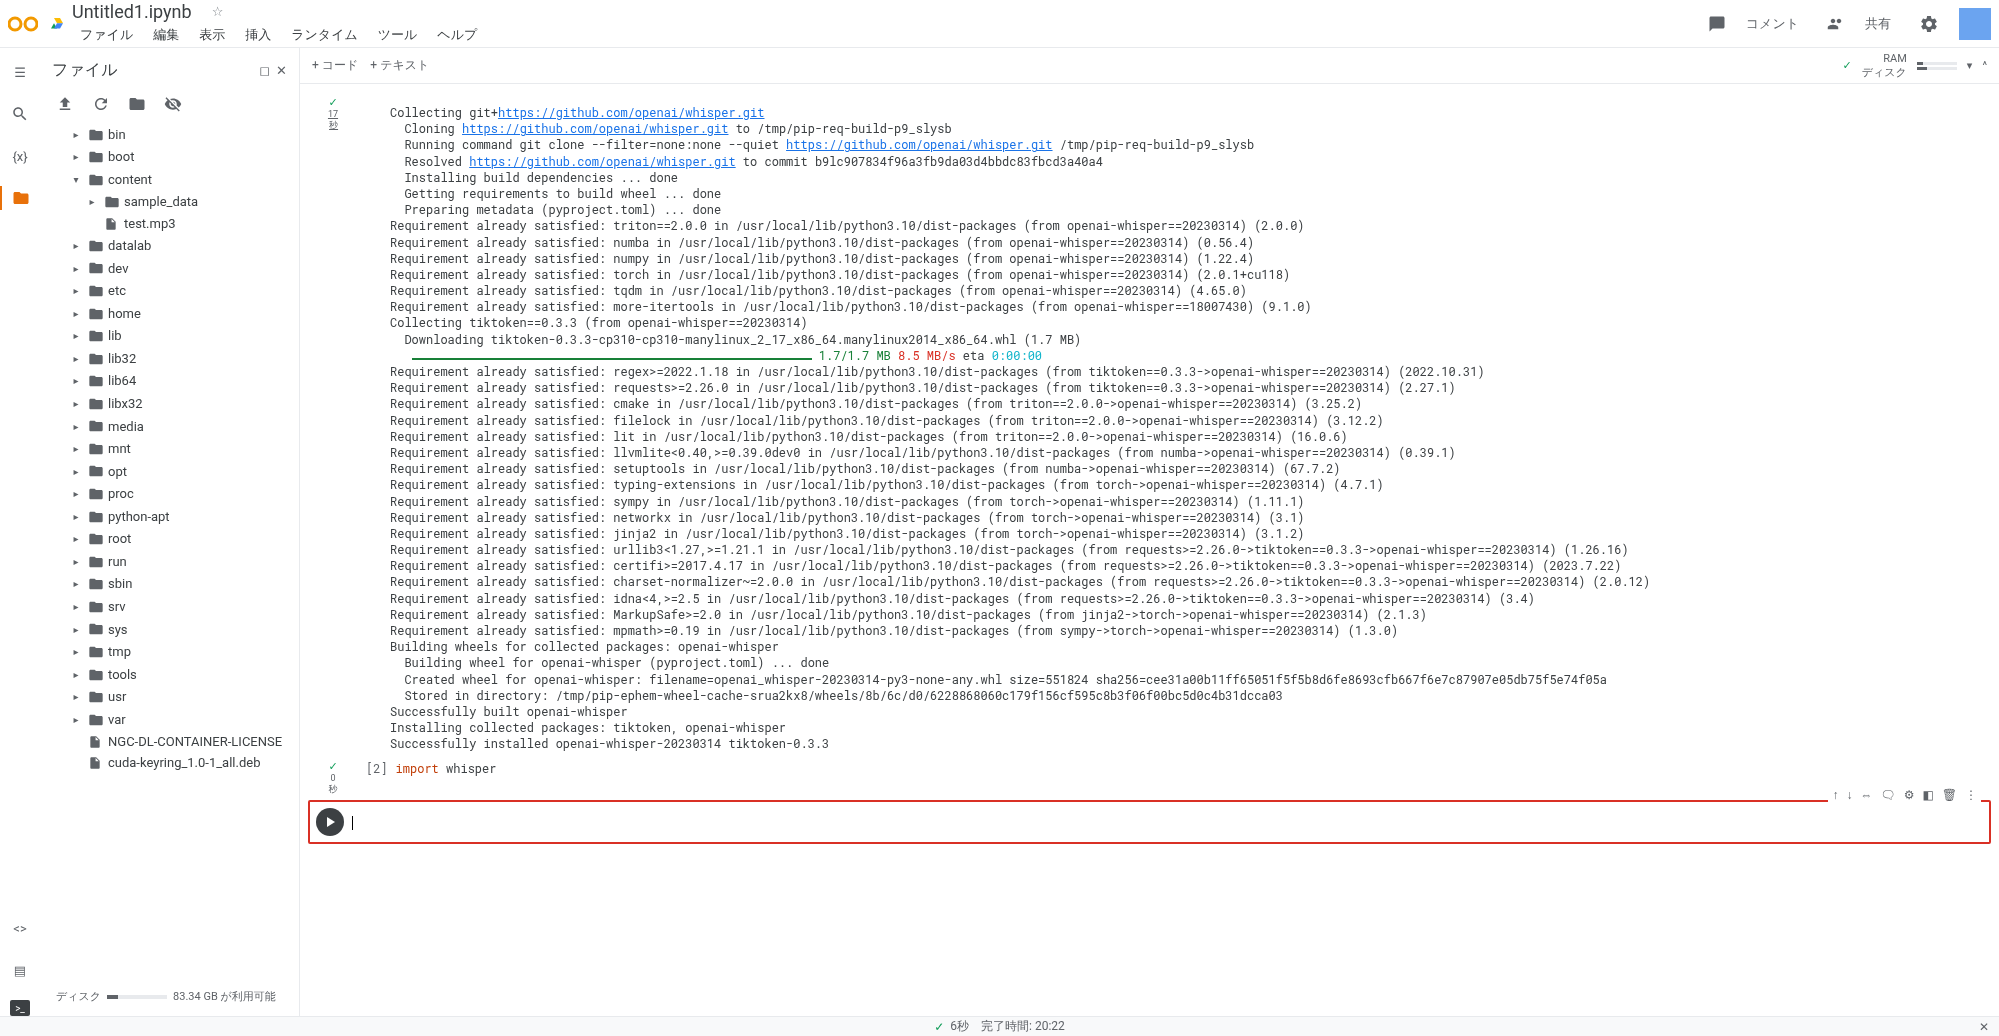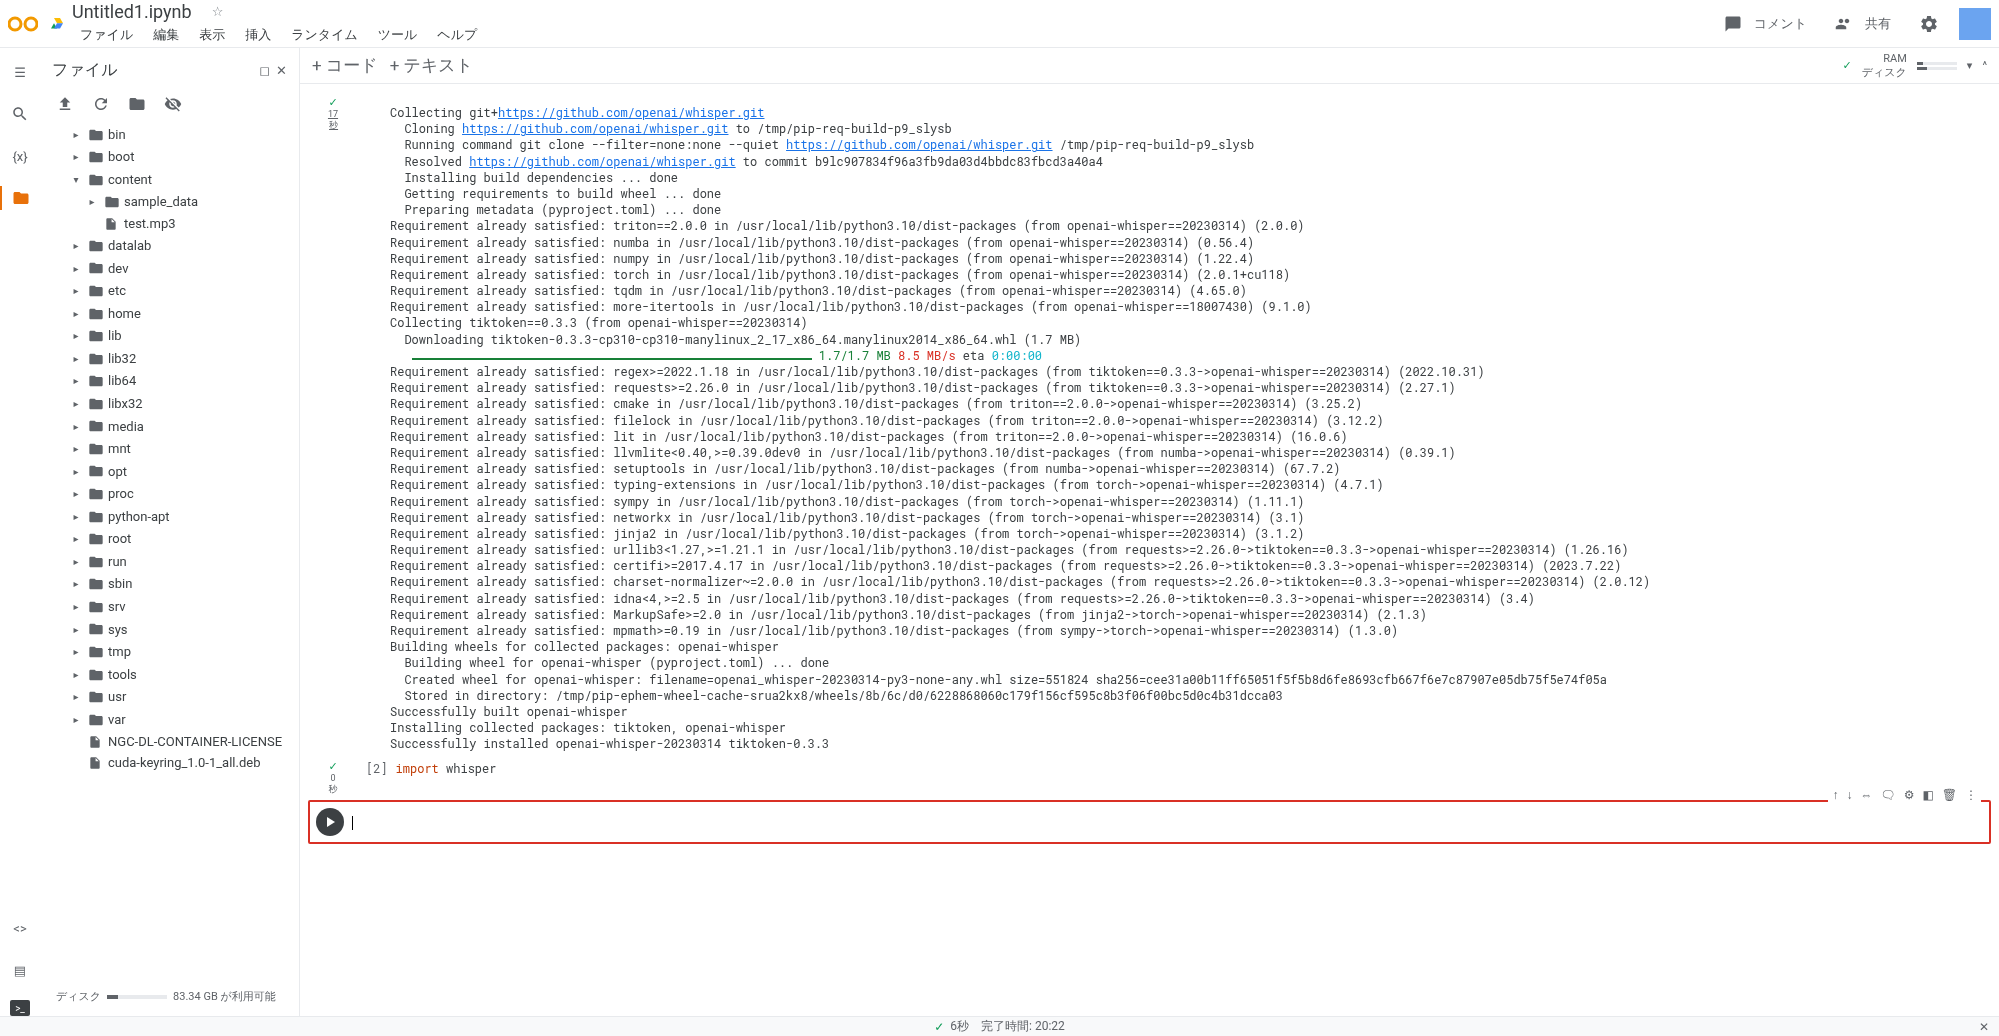--- a/index.html
+++ b/index.html
@@ -7,21 +7,21 @@
 .header { height: 48px; display: flex; align-items: center; padding: 0 8px; border-bottom: 1px solid #e8eaed; }
 .logo { width: 32px; height: 24px; color: #f29900; font-weight: bold; font-size: 16px; margin-right: 8px; display: flex; align-items: center; }
 .drive-icon { width: 18px; height: 18px; margin-right: 6px; }
 .title-area { display: flex; flex-direction: column; flex: 1; }
 .title-row { display: flex; align-items: center; gap: 20px; }
 .doc-title { font-size: 18px; color: #3c4043; }
 .star-icon { color: #80868b; cursor: pointer; }
 .menu-bar { display: flex; gap: 4px; font-size: 13px; margin-top: 2px; }
 .menu-item { padding: 2px 8px; cursor: pointer; color: #3c4043; }
 .header-right { display: flex; align-items: center; gap: 12px; }
-.hbtn { display: flex; align-items: flex-start; gap: 12px; cursor: pointer; color: #5f6368; padding: 4px 8px; }
+.hbtn { display: flex; align-items: flex-start; gap: 20px; cursor: pointer; color: #5f6368; padding: 4px 8px; }
 .avatar { width: 32px; height: 32px; background: #6ba4f0; }
 .main { display: flex; height: calc(100vh - 48px - 20px); }
 .left-rail { width: 40px; display: flex; flex-direction: column; align-items: center; padding-top: 12px; gap: 18px; border-right: none; color: #5f6368; }
 .rail-icon { cursor: pointer; width: 24px; height: 24px; display: flex; align-items: center; justify-content: center; }
 .rail-icon.active { color: #e8710a; border-left: 2px solid #e8710a; width: 40px; }
 .file-panel { width: 260px; border-right: 1px solid #e8eaed; display: flex; flex-direction: column; padding: 8px; }
 .file-panel-header { display: flex; align-items: center; justify-content: space-between; padding: 4px 4px 8px 4px; }
 .file-panel-title { font-size: 16px; color: #3c4043; }
 .file-panel-icons { display: flex; gap: 6px; color: #5f6368; }
 .fp-icon { cursor: pointer; }
@@ -32,21 +32,21 @@
 .expand { width: 16px; text-align: center; color: #5f6368; font-size: 10px; }
 .folder-icon { color: #5f6368; width: 16px; }
 .file-icon { color: #5f6368; width: 16px; font-size: 12px; }
 .indent-1 { padding-left: 20px; }
 .indent-2 { padding-left: 36px; }
 .disk-bar { padding: 4px 8px; font-size: 11px; color: #5f6368; display: flex; align-items: center; gap: 6px; }
 .disk-progress { width: 60px; height: 4px; background: #e8eaed; }
 .disk-fill { width: 18%; height: 100%; background: #5f6368; }
 .notebook { flex: 1; display: flex; flex-direction: column; overflow: hidden; }
 .nb-toolbar { height: 36px; display: flex; align-items: center; padding: 0 12px; border-bottom: 1px solid #e8eaed; gap: 12px; }
-.tbtn { display: flex; align-items: center; gap: 4px; cursor: pointer; color: #5f6368; font-size: 17px; }
+.tbtn { display: flex; align-items: center; gap: 4px; cursor: pointer; color: #5f6368; font-size: 12px; }
 .nb-toolbar-right { margin-left: auto; display: flex; align-items: center; gap: 10px; color: #5f6368; font-size: 11px; }
 .resource-bars { display: flex; flex-direction: column; gap: 2px; }
 .rbar { width: 40px; height: 3px; background: #e8eaed; position: relative; }
 .rbar-fill { height: 100%; background: #5f6368; }
 .chevron-up { cursor: pointer; }
 .checkmark-green { color: #0f9d58; }
 .cells { flex: 1; overflow-y: auto; padding: 8px 0; }
 .cell { display: flex; padding: 0 8px; }
 .cell-gutter { width: 50px; flex-shrink: 0; display: flex; flex-direction: column; align-items: center; padding-top: 4px; font-size: 9px; color: #5f6368; }
 .gutter-check { color: #0f9d58; font-size: 11px; }

